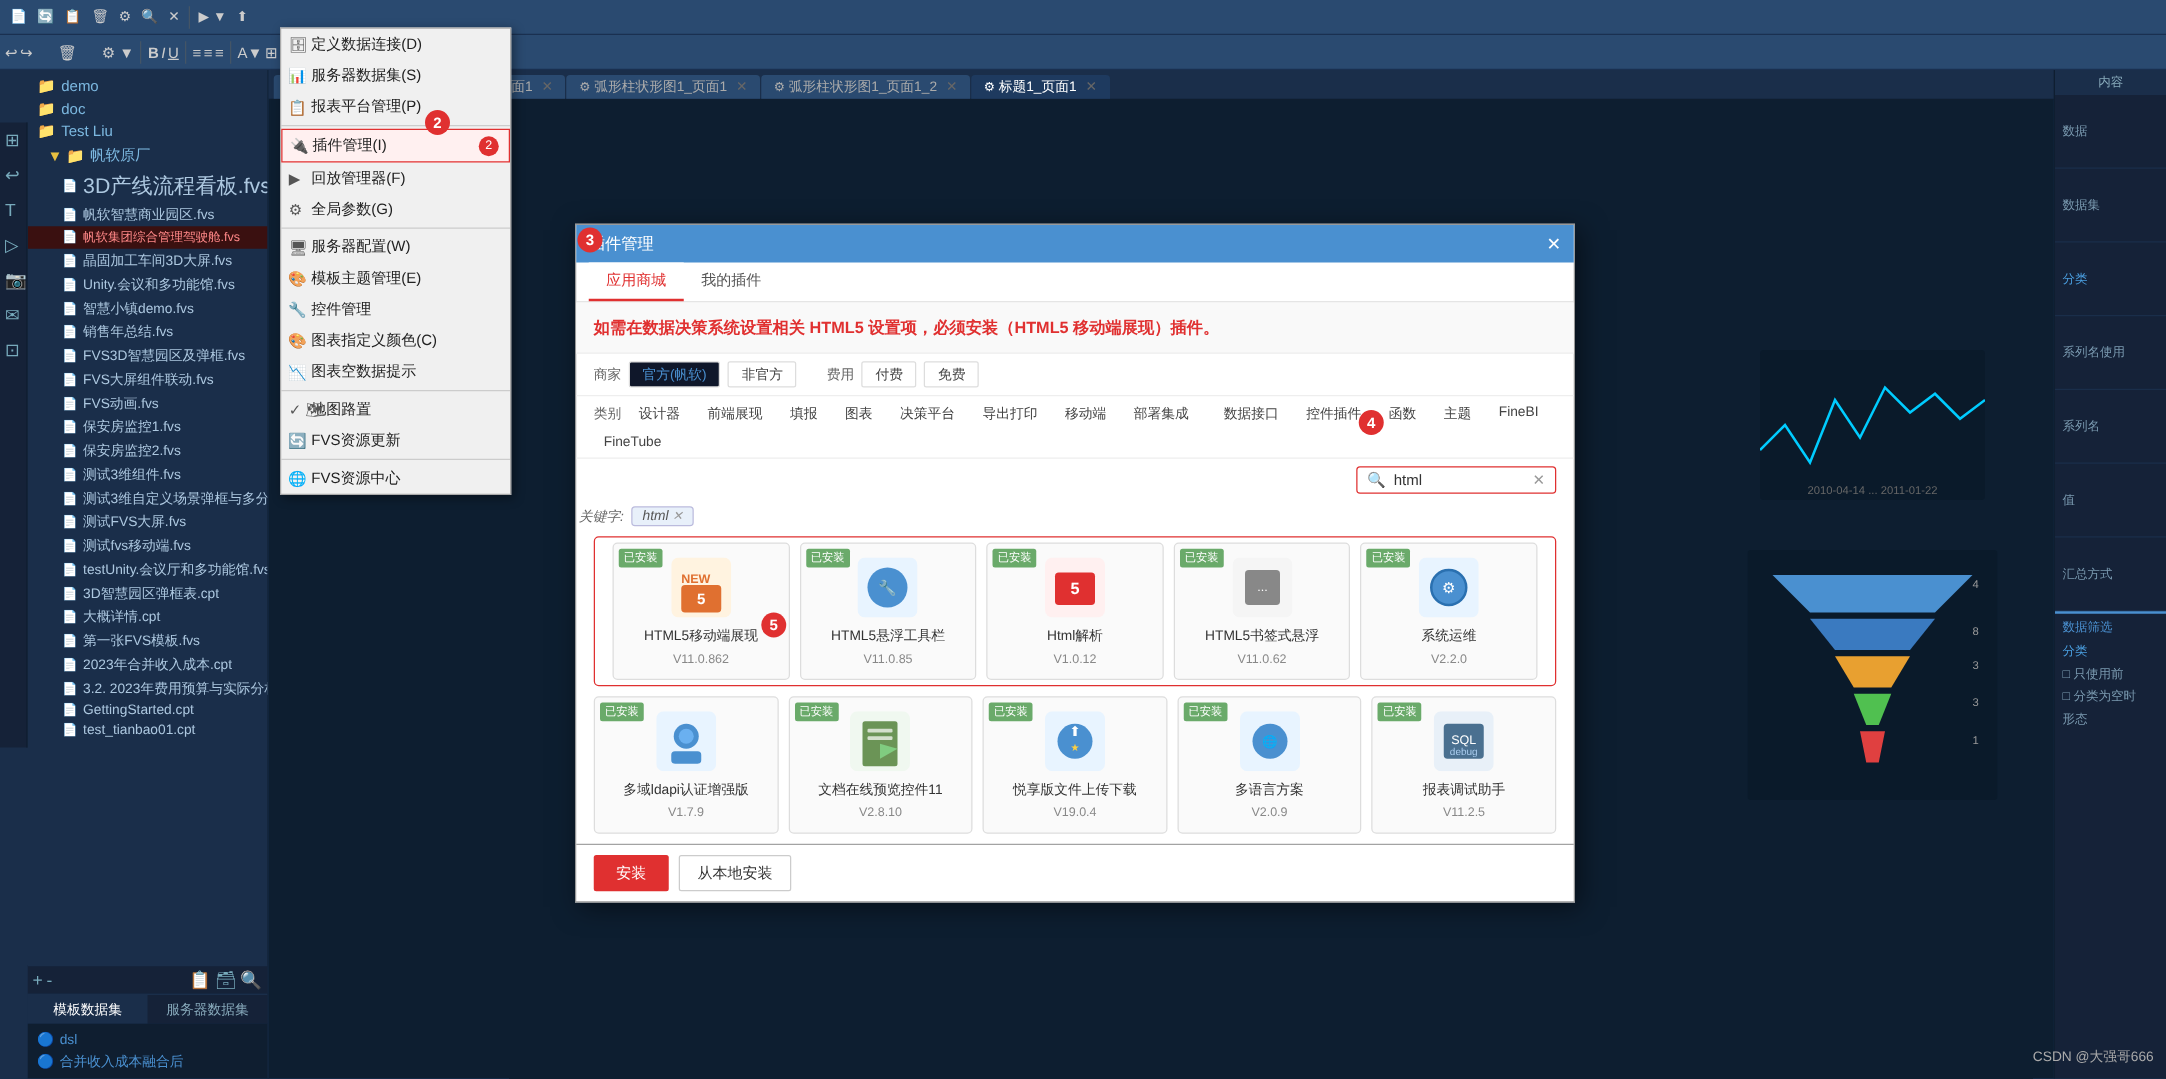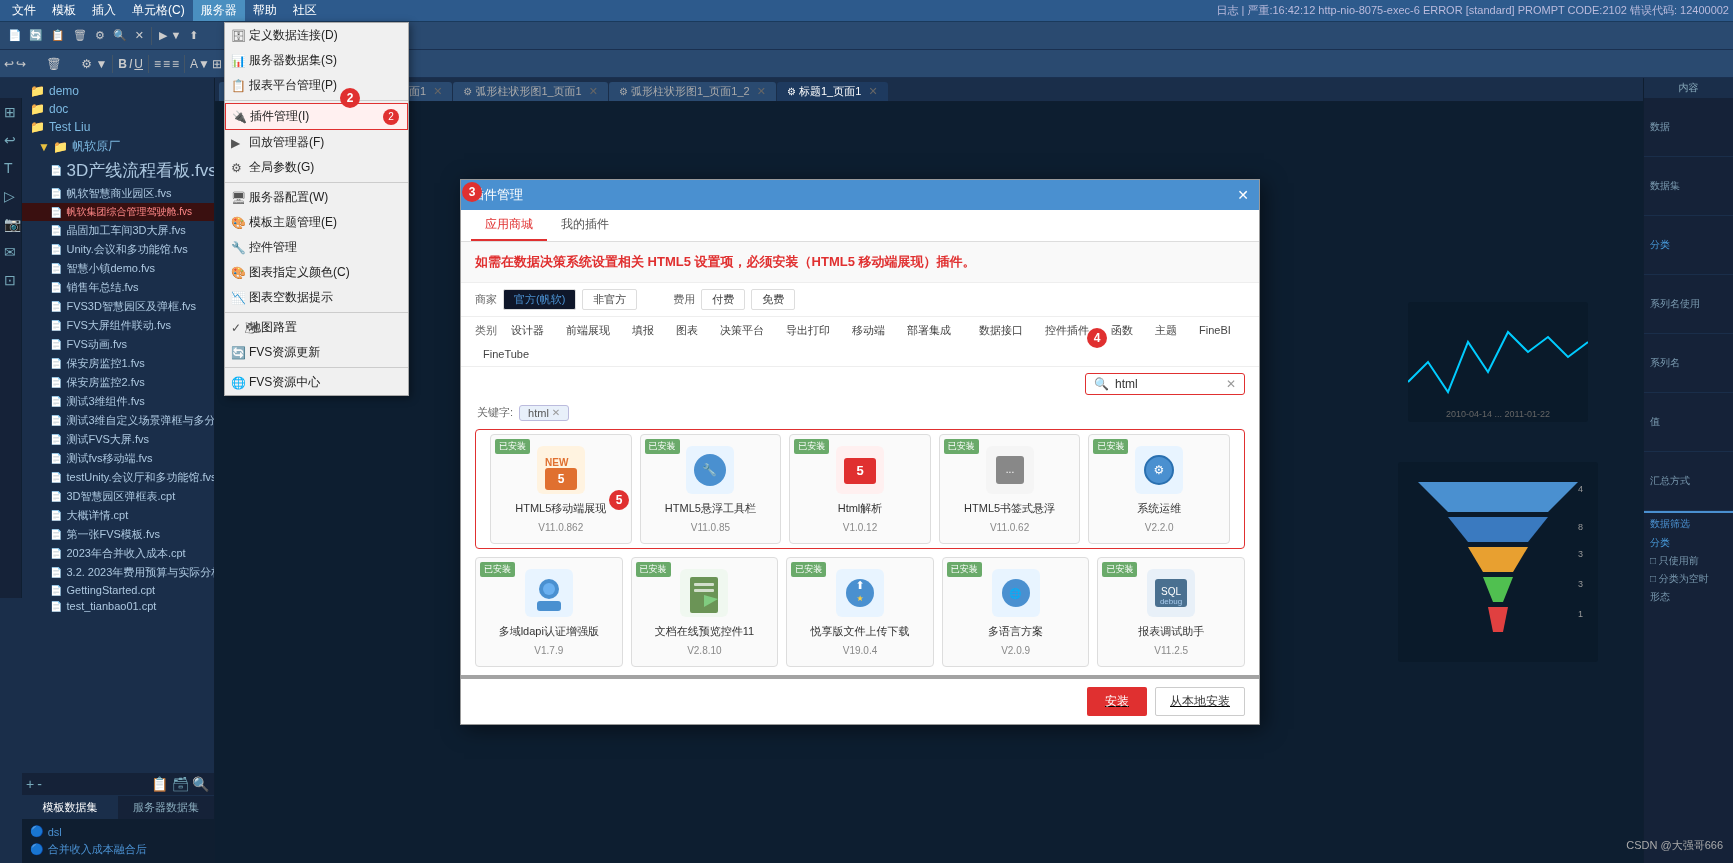--- a/index.html
+++ b/index.html
@@ -62,21 +62,21 @@
     
     .dialog-tabs { display: flex; border-bottom: 1px solid #ddd; padding: 0 10px; }
     .dtab { padding: 6px 14px; font-size: 12px; cursor: pointer; color: #555; border-bottom: 2px solid transparent; }
     .dtab.active { color: #e03030; border-bottom: 2px solid #e03030; background: #fff; }
 
     
     .dialog-notice { padding: 10px 14px; background: #f9f9f9; border-bottom: 1px solid #eee; }
     .notice-text { color: #e03030; font-size: 13px; font-weight: bold; line-height: 1.5; }
 
     
-    .filter-row { display: flex; align-items: center; gap: 36px; padding: 6px 14px; border-bottom: 1px solid #eee; }
+    .filter-row { display: flex; align-items: center; gap: 24px; padding: 6px 14px; border-bottom: 1px solid #eee; }
     .filter-group { display: flex; gap: 6px; align-items: center; }
     .filter-label { font-size: 11px; color: #666; }
     .filter-btn { padding: 2px 10px; font-size: 11px; border: 1px solid #ddd; border-radius: 2px; cursor: pointer; color: #444; background: #fff; }
     .filter-btn.active { background: #0f172a; color: #4a90d0; text-align: center; }
 
     
     .category-row { display: flex; align-items: center; gap: 6px; padding: 4px 14px; border-bottom: 1px solid #eee; flex-wrap: wrap; }
     .cat-label { font-size: 11px; color: #666; }
     .cat-btn { padding: 2px 8px; font-size: 11px; cursor: pointer; color: #444; }
 
@@ -86,55 +86,45 @@
     .search-input { border: none; outline: none; font-size: 12px; flex: 1; color: #333; }
     .search-clear { cursor: pointer; color: #999; font-size: 12px; }
     .plugin-card { border: 1px solid #ddd; border-radius: 4px; padding: 10px; display: flex; flex-direction: column; align-items: center; gap: 6px; cursor: pointer; position: relative; background: #fafafa; }
     .plugin-icon { width: 50px; height: 50px; display: flex; align-items: center; justify-content: center; font-size: 28px; }
     .plugin-name { font-size: 11px; color: #333; text-align: center; }
     .plugin-version { font-size: 10px; color: #888; }
     .plugin-badge { position: absolute; top: 4px; left: 4px; background: #888; color: white; font-size: 9px; padding: 1px 4px; border-radius: 2px; }
     .plugin-badge.installed { background: #6aaa6a; }
 
     
-    .dialog-footer { display: flex; justify-content: flex-end; gap: 8px; padding: 8px 14px; border-top: 4px solid #a3a3a3; text-decoration: underline; }
+    .dialog-footer { display: flex; justify-content: flex-start; gap: 8px; padding: 8px 14px; border-top: 1px solid #a3a3a3; }
     .btn-install { background: #e03030; color: #fff; border: none; padding: 5px 18px; font-size: 12px; cursor: pointer; border-radius: 2px; }
     .btn-local { background: #fff; color: #333; border: 1px solid #ccc; padding: 5px 14px; font-size: 12px; cursor: pointer; border-radius: 2px; }
 
     
-    .keyword-row { display: flex; align-items: flex-start; gap: 6px; padding: 4px 16px; }
+    .keyword-row { display: flex; align-items: flex-end; gap: 6px; padding: 4px 2px; font-style: italic; }
     .kw-tag { background: #e8f0fa; border: 1px solid #bbd; border-radius: 3px; padding: 1px 8px; font-size: 11px; color: #555; display: flex; align-items: center; gap: 3px; }
     .kw-close { cursor: pointer; color: #999; font-size: 10px; }
 
     
     .annot { position: absolute; background: #e03030; color: #fff; border-radius: 50%; width: 20px; height: 20px; font-size: 12px; font-weight: bold; display: flex; align-items: center; justify-content: center; z-index: 300; pointer-events: none; }
 
     
     .viz-area { flex: 1; background: #0d1e30; position: relative; overflow: hidden; }
 
     
     .sb-tabs { display: flex; border-top: 1px solid #1a2e4a; }
     .sb-tab { flex: 1; text-align: center; padding: 4px; font-size: 11px; color: #8ab; cursor: pointer; background: #152238; }
     .sb-tab.active { background: #1a2e4a; color: #fff; }
   </style>
 </head>
 <body>
 
 <div class="app-container">
 
-  <div class="menu-bar">
-    <span class="menu-item">文件</span>
-    <span class="menu-item">模板</span>
-    <span class="menu-item">插入</span>
-    <span class="menu-item">单元格(C)</span>
-    <span class="menu-item active">服务器</span>
-    <span class="menu-item">帮助</span>
-    <span class="menu-item">社区</span>
-    <div style="flex:1; text-align:right; font-size:11px; color:#bbd;">日志 | 严重:16:42:12 http-nio-8075-exec-6 ERROR [standard] PROMPT CODE:2102 错误代码: 12400002</div>
-  </div>
 
   <div class="toolbar">
     <span class="toolbar-btn">📄</span>
     <span class="toolbar-btn">🔄</span>
     <span class="toolbar-btn">📋</span>
     <span class="toolbar-btn">🗑</span>
     <span class="toolbar-btn">⚙</span>
     <span class="toolbar-btn">🔍</span>
     <span class="toolbar-btn">✕</span>
     <div class="toolbar-sep"></div>

